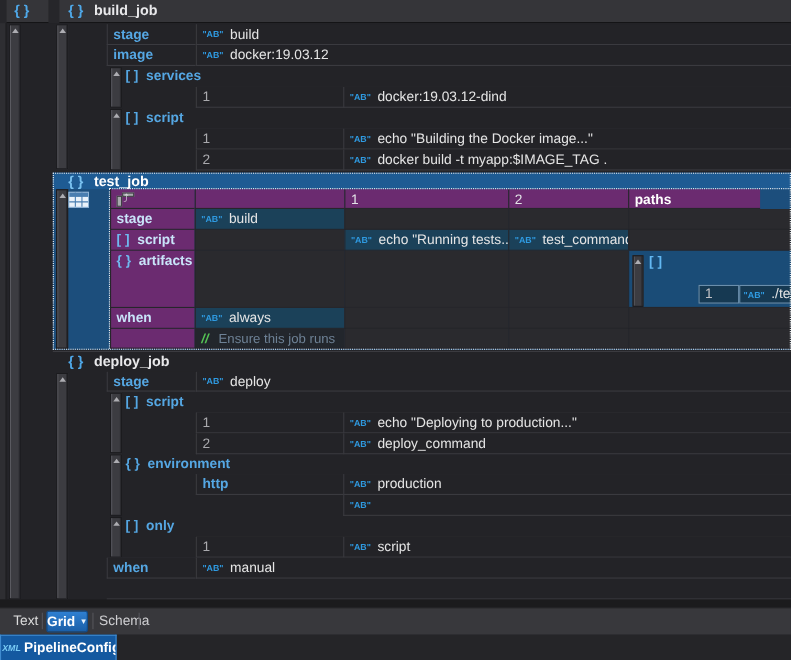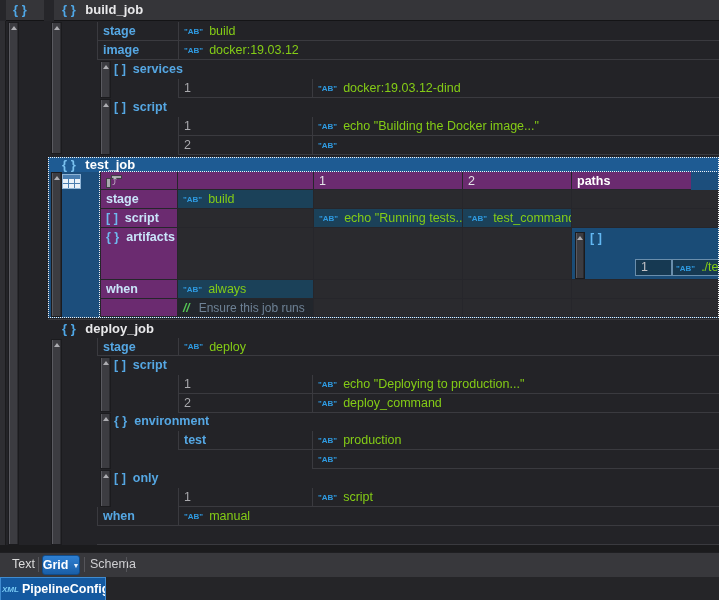--- a/index.html
+++ b/index.html
@@ -3,21 +3,21 @@
 <meta charset="utf-8">
 <style>
   html,body{margin:0;padding:0;background:#141416;}
   #page{position:relative;width:719px;height:600px;overflow:hidden;background:#232327;
         font-family:"Liberation Sans","DejaVu Sans",sans-serif;font-size:12.5px;color:#D8D8DA;}
   .abs{position:absolute;box-sizing:border-box;}
   .cell{position:absolute;box-sizing:border-box;border-left:1px solid #3A3A3F;border-bottom:1px solid #3A3A3F;
         display:flex;align-items:center;padding:0 3px 0 5px;white-space:nowrap;overflow:hidden;background:#232327;}
   .key{color:#55A7E3;font-weight:bold;}
   .idx{color:#A9A9AD;}
-  .val{color:#84cc16;}
+  .val{color:#e5e5e5;}
   .ab{color:#2F9BE2;font-size:8px;font-weight:bold;margin-right:6px;flex:none;letter-spacing:0;}
   .lbl{position:absolute;height:19px;line-height:19px;font-weight:bold;color:#55A7E3;white-space:nowrap;}
   .lbl .br{margin-right:7px;}
   .hb{position:absolute;height:1px;background:#3A3A3F;}
   
   .vbar{position:absolute;box-sizing:border-box;width:11px;background:#3C3C41;border:1px solid #1B1B1E;
         box-shadow:inset 1px 0 0 #5A5A60, inset -1px 0 0 #2B2B2F;}
   .vbar .tri{width:0;height:0;border-left:3px solid transparent;border-right:3px solid transparent;
         border-bottom:4px solid #ADADB2;margin:3px auto 0;}
   
@@ -98,20 +98,21 @@
     </div>
   <div class="cell" style="left:312px;top:117px;width:407px;height:19px;">
       <span class="ab">"AB"</span>
       <span class="val">echo "Building the Docker image..."</span>
     </div>
   <div class="cell" style="left:178px;top:136px;width:134px;height:19px;">
       <span class="idx">2</span>
     </div>
   <div class="cell" style="left:312px;top:136px;width:407px;height:19px;">
       <span class="ab">"AB"</span>
+      <span class="val">docker build -t myapp:$IMAGE_TAG .</span>
     </div>
 
   <div class="abs" style="left:48px;top:157px;width:671px;height:161px;background:#1C4E7C;"></div>
   <div class="abs" style="left:48px;top:157px;width:671px;height:15px;background:#1E5B93;"></div>
   <div class="abs" style="left:62px;top:157px;height:15px;line-height:15px;font-size:13px;">
     <span style="color:#7AC2F0;font-weight:bold;">{ }</span>
     <span style="color:#FFFFFF;font-weight:bold;margin-left:6px;">test_job</span>
   </div>
   <div class="vbar" style="left:51px;top:172px;height:145px;">
       <div class="tri"></div>
@@ -252,21 +253,21 @@
   <div class="cell" style="left:312px;top:394px;width:407px;height:19px;">
       <span class="ab">"AB"</span>
       <span class="val">deploy_command</span>
     </div>
 
   <div class="lbl" style="left:114px;top:412px;">
     <span class="br">{ }</span><span>environment</span>
   </div>
   <div class="hb" style="left:178px;top:431px;width:541px;"></div>
   <div class="cell" style="left:178px;top:431px;width:134px;height:19px;">
-      <span class="key">test</span>
+      <span class="key">http</span>
     </div>
   <div class="cell" style="left:312px;top:431px;width:407px;height:19px;">
       <span class="ab">"AB"</span>
       <span class="val">production</span>
     </div>
   <div class="cell" style="left:312px;top:450px;width:407px;height:19px;">
       <span class="ab">"AB"</span>
     </div>
 
   <div class="lbl" style="left:114px;top:469px;">

